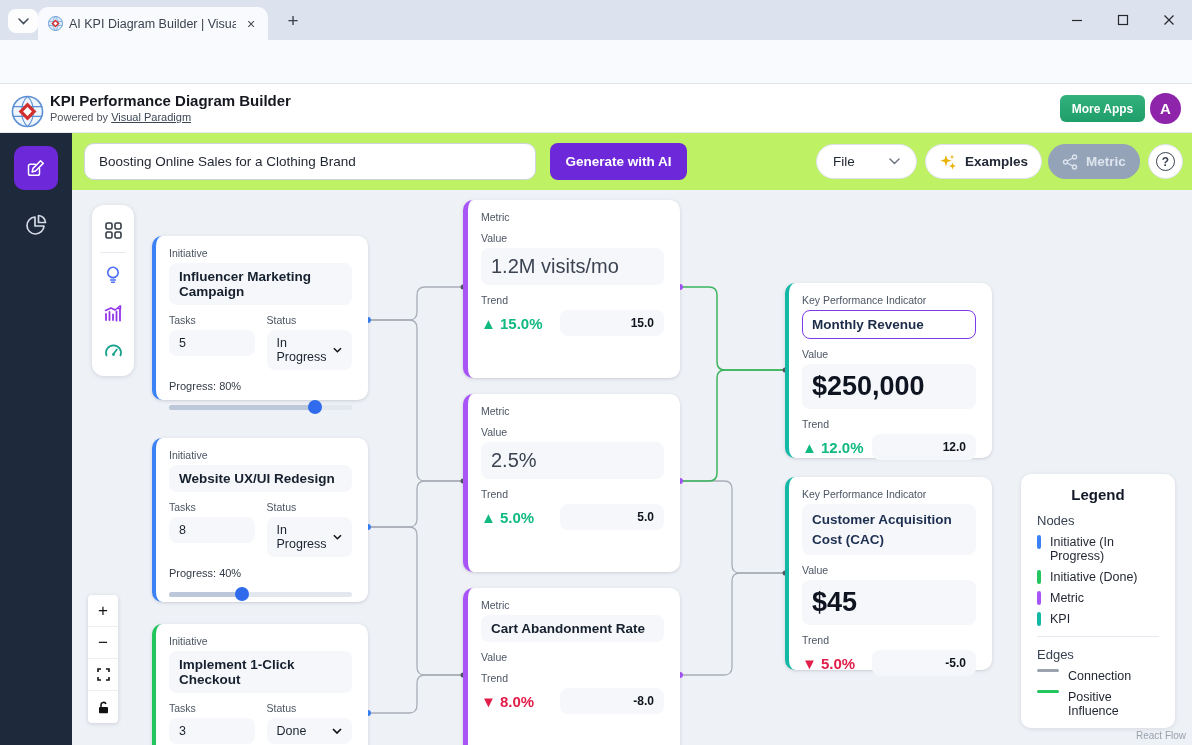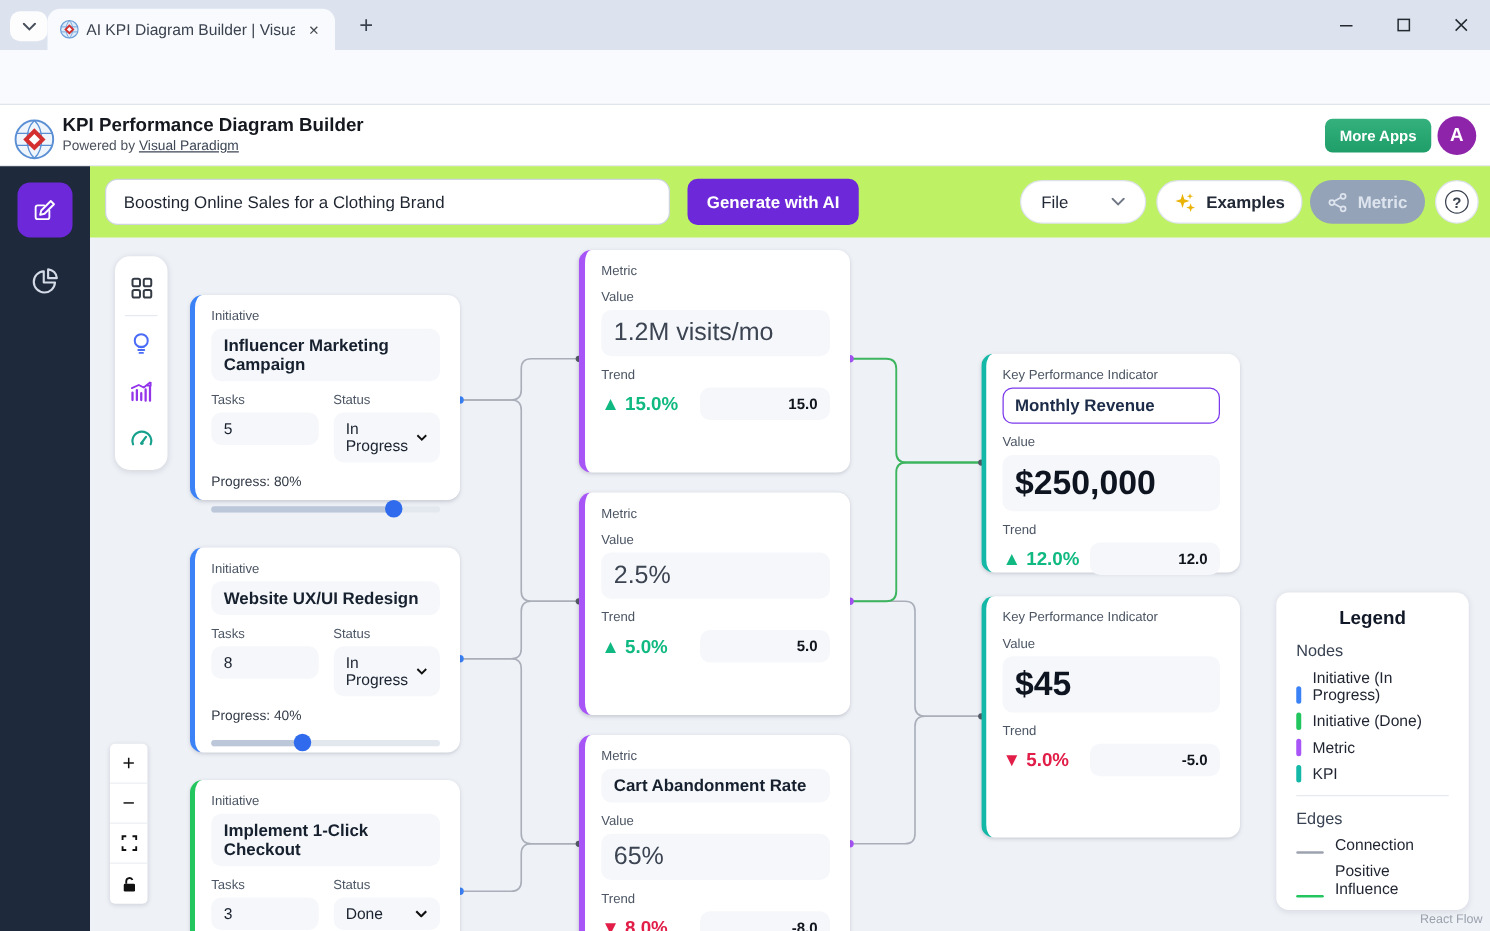--- a/index.html
+++ b/index.html
@@ -81,21 +81,21 @@
   .slider { position:relative; height:14px; margin-top:8px; cursor:pointer; }
   .sl-track { position:absolute; left:0; right:0; top:5px; height:5px; border-radius:3px; background:#e3e8ef; }
   .sl-fill { position:absolute; left:0; top:5px; height:5px; border-radius:3px; background:#bcc8da; }
   .sl-thumb { position:absolute; top:0; width:14px; height:14px; margin-left:-7px; border-radius:50%; background:#2f6bec; }
   .kpi-input { width:100%; border:1.6px solid #7c3aed; border-radius:8px; padding:6px 9px; font-size:13.5px; font-weight:700; color:#1d2c48; font-family:inherit; background:#fff; outline:none; }
   .kpi-nm { font-weight:700; font-size:13.5px; color:#1d2f50; line-height:1.45; }
 
   #legend { position:absolute; left:949px; top:284px; width:154px; height:254px; background:#fff; border-radius:10px; box-shadow:0 1px 5px rgba(15,23,42,.10); padding:12px 16px; }
   #legend h3 { font-size:15px; font-weight:700; color:#111827; text-align:center; margin-bottom:10px; }
   .leg-head { font-size:13px; color:#374151; margin-bottom:7px; }
-  .leg-item { display:flex; align-items:flex-end; gap:9px; font-size:12.5px; color:#1f2430; margin-bottom:7px; }
+  .leg-item { display:flex; align-items:flex-start; gap:9px; font-size:12.5px; color:#1f2430; margin-bottom:7px; }
   .leg-bar { width:4px; height:14px; border-radius:2px; flex:none; }
   .leg-line { width:22px; height:2.5px; border-radius:2px; flex:none; }
   .leg-div { height:1px; background:#e6e9ef; margin:10px 0; }
 
   #zoom-panel { position:absolute; left:16px; top:405px; width:30px; background:#fff; border-radius:4px; box-shadow:0 1px 4px rgba(15,23,42,.15); }
   .zoom-btn { width:30px; height:32px; display:flex; align-items:center; justify-content:center; border-bottom:1px solid #eceff3; color:#111; font-size:17px; cursor:pointer; }
   .zoom-btn:last-child { border-bottom:none; }
   #attribution { position:absolute; right:6px; bottom:4px; font-size:10px; color:#9aa1ac; }
 </style>
 </head>
@@ -411,21 +411,20 @@
       <div class="trend-row">
         <span class="trend up">▲ 5.0%</span>
         <span class="trend-val">5.0</span>
       </div>
     </div>
 
     <div class="node b-purple" style="left:391px; top:398px; width:217px; height:178px;">
       <div class="lab">Metric</div>
       <div class="field nm">Cart Abandonment Rate</div>
       <div class="lab mt">Value</div>
-      <div class="field val-metric">65%</div>
       <div class="lab mt">Trend</div>
       <div class="trend-row">
         <span class="trend down">▼ 8.0%</span>
         <span class="trend-val">-8.0</span>
       </div>
     </div>
 
     <div class="node b-teal" style="left:713px; top:93px; width:207px; height:175px;">
       <div class="lab">Key Performance Indicator</div>
       <input class="kpi-input" value="Monthly Revenue" style="">
@@ -433,20 +432,21 @@
       <div class="field val-kpi">$250,000</div>
       <div class="lab mt">Trend</div>
       <div class="trend-row">
         <span class="trend up">▲ 12.0%</span>
         <span class="trend-val">12.0</span>
       </div>
     </div>
 
     <div class="node b-teal" style="left:713px; top:287px; width:207px; height:193px;">
       <div class="lab">Key Performance Indicator</div>
+      <div class="field kpi-nm">Customer Acquisition Cost (CAC)</div>
       <div class="lab mt">Value</div>
       <div class="field val-kpi">$45</div>
       <div class="lab mt">Trend</div>
       <div class="trend-row">
         <span class="trend down">▼ 5.0%</span>
         <span class="trend-val">-5.0</span>
       </div>
     </div>
 
     <div id="legend">

